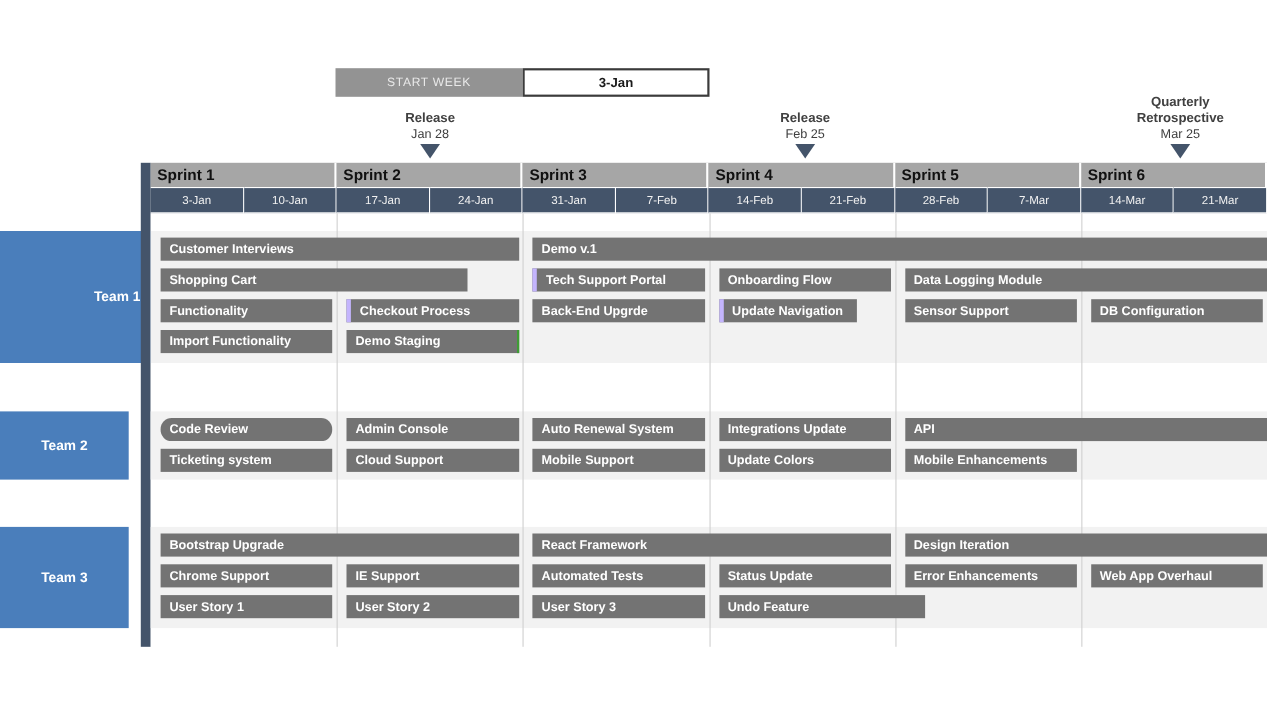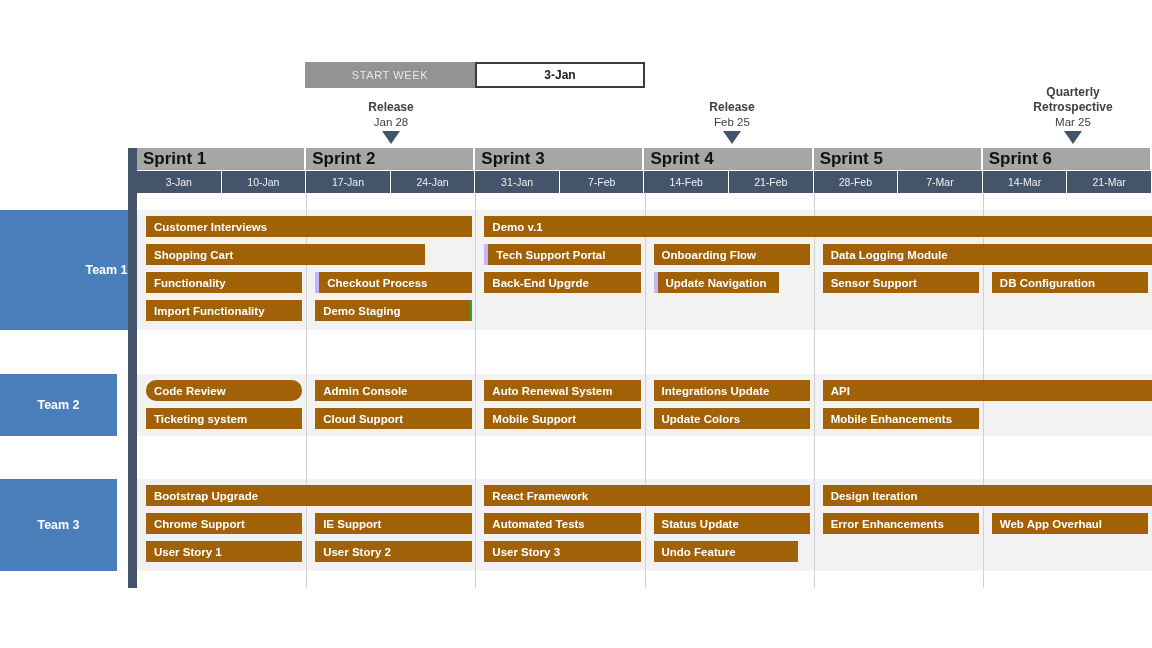--- a/index.html
+++ b/index.html
@@ -89,21 +89,21 @@
     position: absolute;
     left: 9px; top: 0;
     height: 22px;
     width: 1015px;
     display: flex;
   }
   .sprint-cell {
     background: #a6a6a6;
     border-right: 2px solid #ffffff;
     color: #111111;
-    font-size: 17px;
+    font-size: 14px;
     font-weight: bold;
     display: flex;
     align-items: center;
     padding-left: 6px;
     box-sizing: border-box;
   }
 
   #week-row {
     position: absolute;
     left: 9px; top: 22px;
@@ -138,21 +138,21 @@
     background: #d0d0d0;
   }
   .team-band {
     position: absolute;
     left: 0; right: 0;
     background: #f2f2f2;
   }
   .task-bar {
     position: absolute;
     height: 21px;
-    background: #a16207;
+    background: #737373;
     color: #ffffff;
     font-size: 11.5px;
     font-weight: bold;
     display: flex;
     align-items: center;
     padding-left: 8px;
     box-sizing: border-box;
     white-space: nowrap;
     overflow: hidden;
   }
@@ -268,15 +268,15 @@
       <div class="task-bar" style="left: 685.667px; width: 338.333px; top: 291px;">Design Iteration</div>
       <div class="task-bar" style="left: 9px; width: 156.479px; top: 319px;">Chrome Support</div>
       <div class="task-bar" style="left: 178.167px; width: 156.479px; top: 319px;">IE Support</div>
       <div class="task-bar" style="left: 347.333px; width: 156.479px; top: 319px;">Automated Tests</div>
       <div class="task-bar" style="left: 516.5px; width: 156.479px; top: 319px;">Status Update</div>
       <div class="task-bar" style="left: 685.667px; width: 156.479px; top: 319px;">Error Enhancements</div>
       <div class="task-bar" style="left: 854.833px; width: 156.479px; top: 319px;">Web App Overhaul</div>
       <div class="task-bar" style="left: 9px; width: 156.479px; top: 347px;">User Story 1</div>
       <div class="task-bar" style="left: 178.167px; width: 156.479px; top: 347px;">User Story 2</div>
       <div class="task-bar" style="left: 347.333px; width: 156.479px; top: 347px;">User Story 3</div>
-      <div class="task-bar" style="left: 516.5px; width: 144px; top: 347px;">Undo Feature</div>
+      <div class="task-bar" style="left: 516.5px; width: 187px; top: 347px;">Undo Feature</div>
     </div>
 </div>
 
 </body></html>

